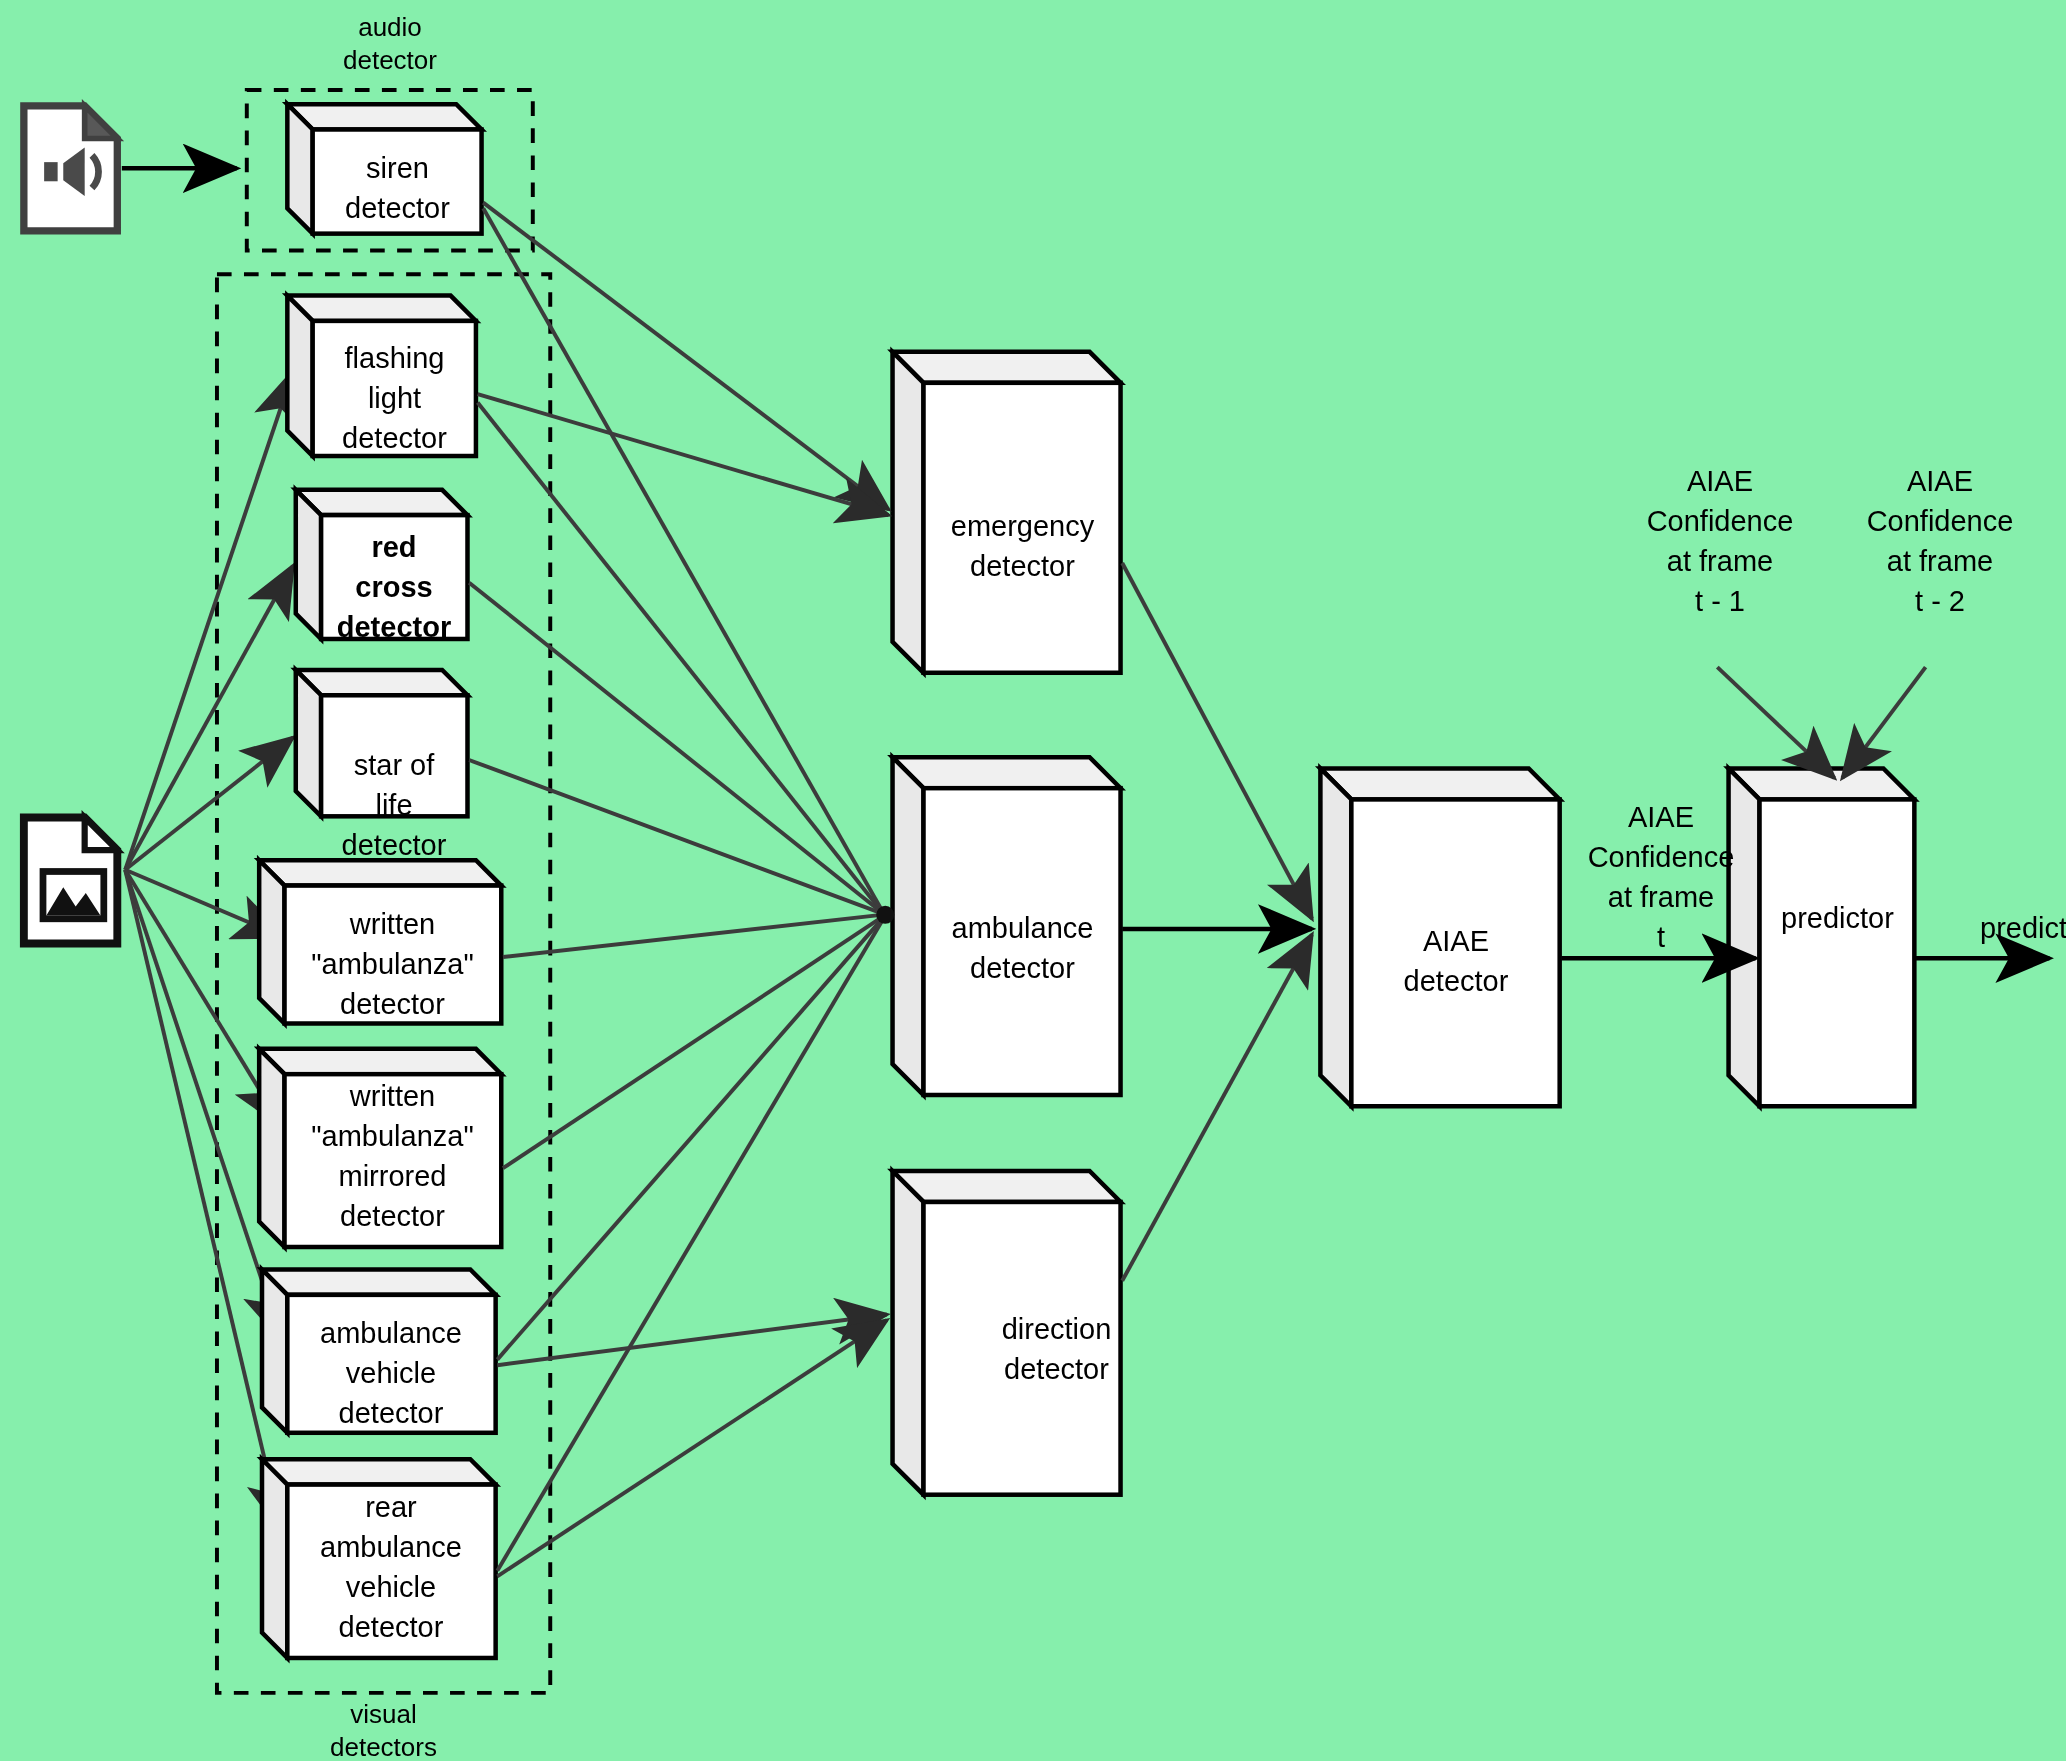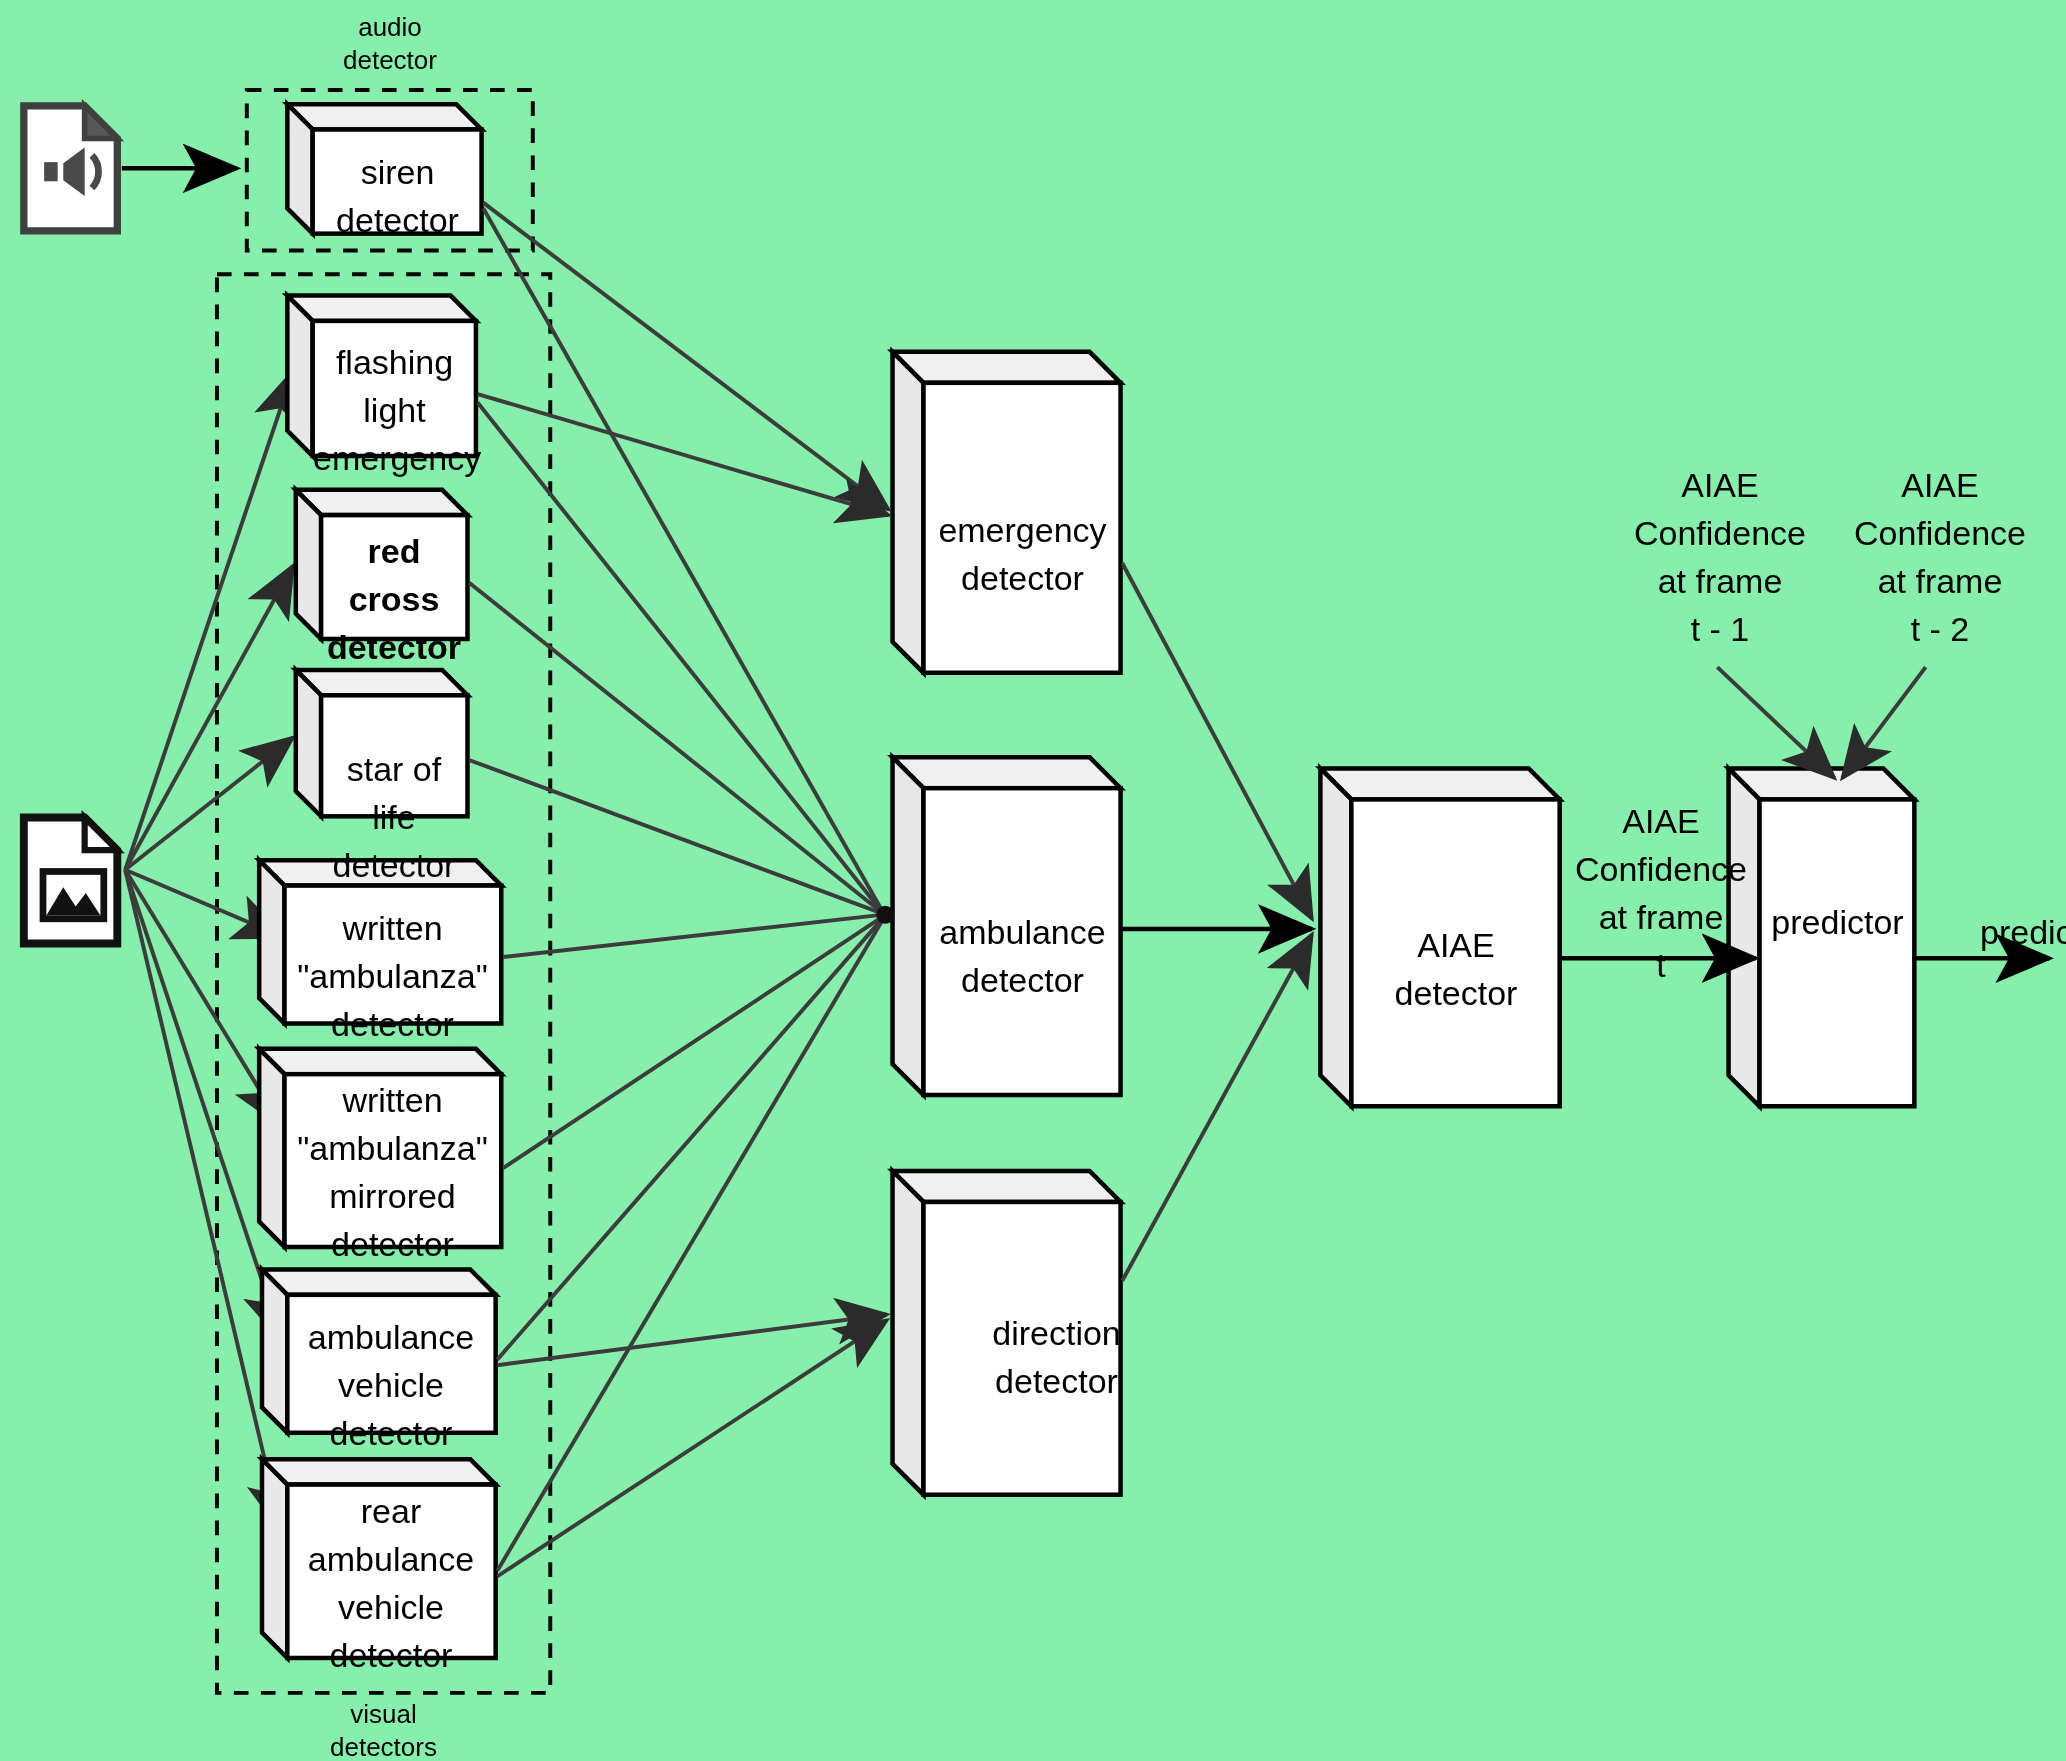--- a/index.html
+++ b/index.html
@@ -1,21 +1,21 @@
 <!DOCTYPE html>
 <html style="font-size:9px"><head>
 <meta charset="utf-8">
 <style>
   html,body{margin:0;padding:0;background:#ffffff;}
   #root{position:relative;width:2066px;height:1761px;background:#86efac;
         font-family:"Liberation Sans","DejaVu Sans",sans-serif;}
   svg{position:absolute;top:0;left:0;width:2066px;height:1761px;}
   .lbl{position:absolute;text-align:center;color:#000000;
        font-family:"Liberation Sans","DejaVu Sans",sans-serif;
-       font-size:34px;line-height:48px;white-space:pre-line;pointer-events:none;}
+       font-size:29px;line-height:40px;white-space:pre-line;pointer-events:none;}
   .grouplbl{font-size:26px;line-height:33px;}
 </style>
 </head>
 <body>
 
 <div id="root">
 
 <svg viewBox="0 0 3669 3128" xmlns="http://www.w3.org/2000/svg">
   <defs>
     <marker id="ah" markerWidth="14" markerHeight="12" refX="13" refY="6" orient="auto" markerUnits="strokeWidth">
@@ -180,21 +180,21 @@
 <div class="lbl grouplbl" style="left:247px;top:11.3px;width:286px;">audio
 detector</div>
 <div class="lbl grouplbl" style="left:217px;top:1698px;width:333px;">visual
 detectors</div>
 
 <div class="lbl" style="left:313px;top:148px;width:169px;">siren
 detector</div>
 
 <div class="lbl" style="left:313px;top:338px;width:163px;">flashing
 light
-emergency</div>
+detector</div>
 <div class="lbl" style="left:321px;top:527px;width:146px;font-weight:bold;">red
 cross
 detector</div>
 <div class="lbl" style="left:321px;top:705px;width:146px;margin-top:40px;">star of
 life
 detector</div>
 <div class="lbl" style="left:284px;top:904px;width:217px;">written
 "ambulanza"
 detector</div>
 <div class="lbl" style="left:284px;top:1076px;width:217px;">written

